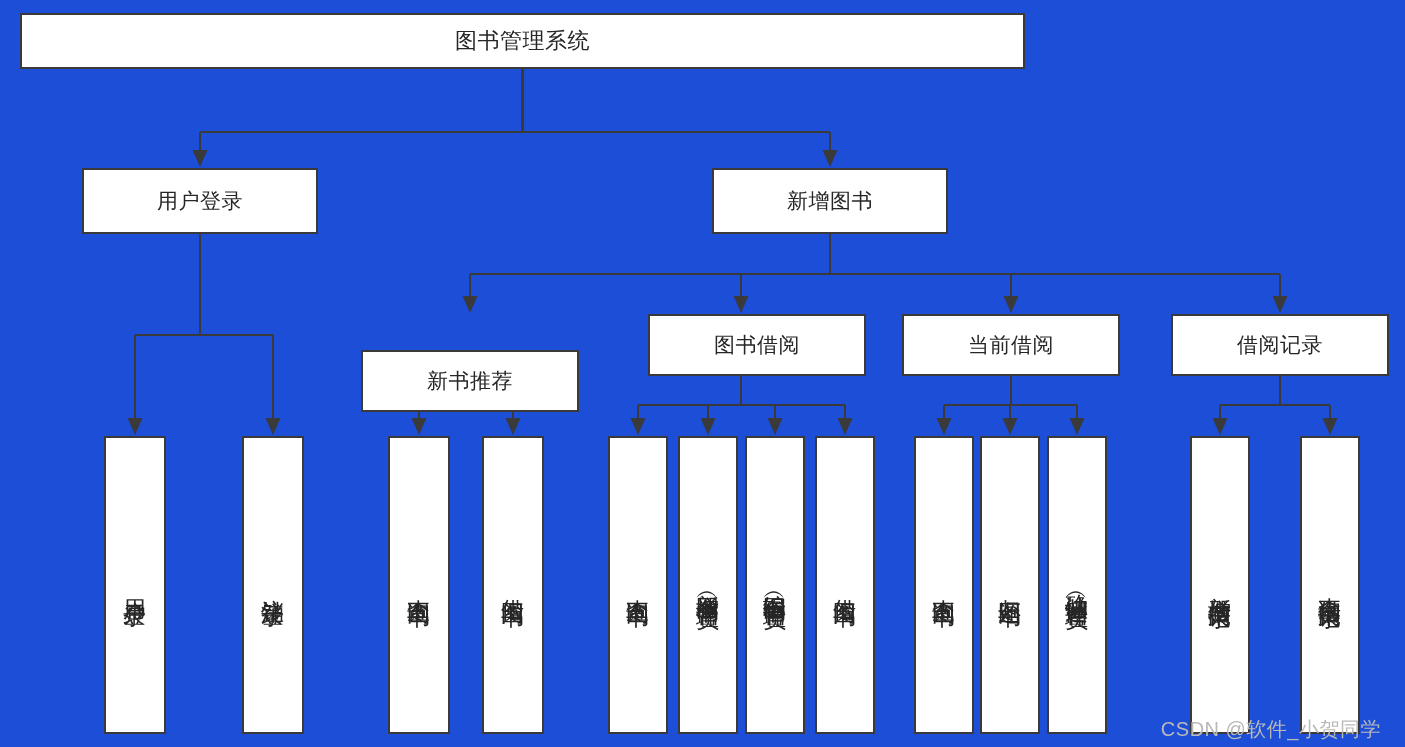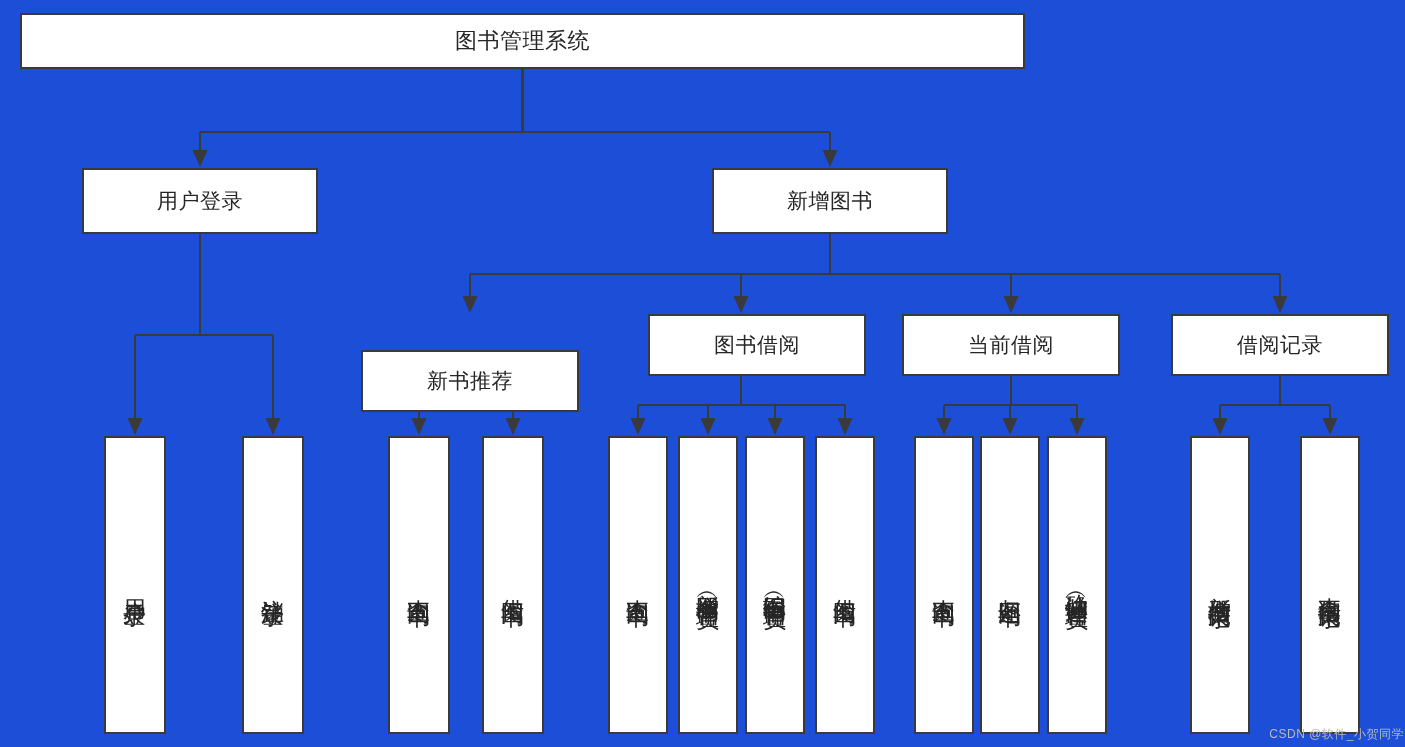--- a/index.html
+++ b/index.html
@@ -59,23 +59,23 @@
   .node.vertical .node-label {
     writing-mode: vertical-rl;
     text-orientation: upright;
     font-size: 23px;
     line-height: 1.05;
     letter-spacing: 2px;
     white-space: nowrap;
   }
   #watermark {
     position: absolute;
-    right: 1px;
+    right: 24px;
     bottom: 4px;
-    font-size: 12px;
+    font-size: 20px;
     color: #b9b9b9;
     letter-spacing: 0.5px;
     white-space: nowrap;
     pointer-events: none;
   }
 </style>
 </head>
 <body>
 
 <div id="diagram-root">

